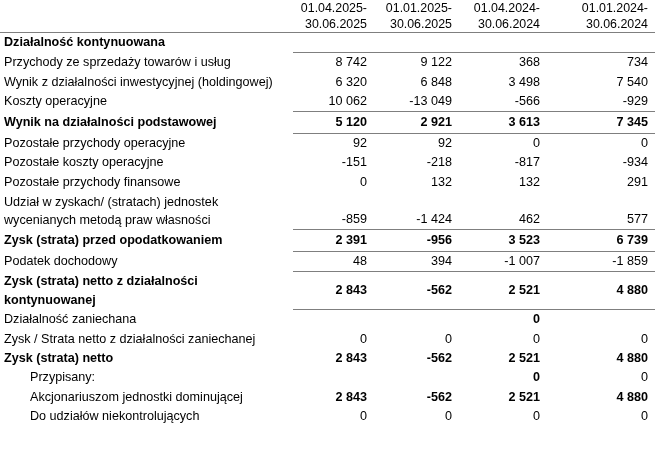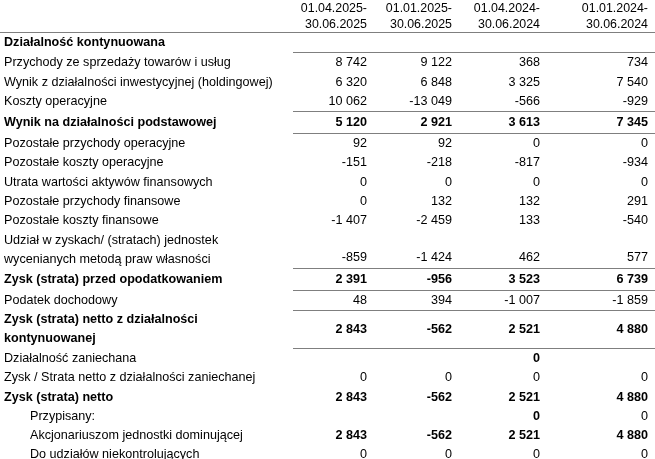--- a/index.html
+++ b/index.html
@@ -146,21 +146,21 @@
         <td class="num">8 742</td>
         <td class="num">9 122</td>
         <td class="num">368</td>
         <td class="num">734</td>
       </tr>
 
       <tr>
         <td class="label">Wynik z działalności inwestycyjnej (holdingowej)</td>
         <td class="num">6 320</td>
         <td class="num">6 848</td>
-        <td class="num">3 325</td>
+        <td class="num">3 498</td>
         <td class="num">7 540</td>
       </tr>
 
       <tr>
         <td class="label">Koszty operacyjne</td>
         <td class="num rule-bottom">10 062</td>
         <td class="num rule-bottom">-13 049</td>
         <td class="num rule-bottom">-566</td>
         <td class="num rule-bottom">-929</td>
       </tr>
@@ -182,43 +182,29 @@
       </tr>
 
       <tr>
         <td class="label">Pozostałe koszty operacyjne</td>
         <td class="num">-151</td>
         <td class="num">-218</td>
         <td class="num">-817</td>
         <td class="num">-934</td>
       </tr>
 
-      <tr>
-        <td class="label">Utrata wartości aktywów finansowych</td>
-        <td class="num">0</td>
-        <td class="num">0</td>
-        <td class="num">0</td>
-        <td class="num">0</td>
-      </tr>
 
       <tr>
         <td class="label">Pozostałe przychody finansowe</td>
         <td class="num">0</td>
         <td class="num">132</td>
         <td class="num">132</td>
         <td class="num">291</td>
       </tr>
 
-      <tr>
-        <td class="label">Pozostałe koszty finansowe</td>
-        <td class="num">-1 407</td>
-        <td class="num">-2 459</td>
-        <td class="num">133</td>
-        <td class="num">-540</td>
-      </tr>
 
       <tr class="wrap-row">
         <td class="label">Udział w zyskach/ (stratach) jednostek wycenianych metodą praw własności</td>
         <td class="num rule-bottom">-859</td>
         <td class="num rule-bottom">-1 424</td>
         <td class="num rule-bottom">462</td>
         <td class="num rule-bottom">577</td>
       </tr>
 
       <tr class="bold tall">

